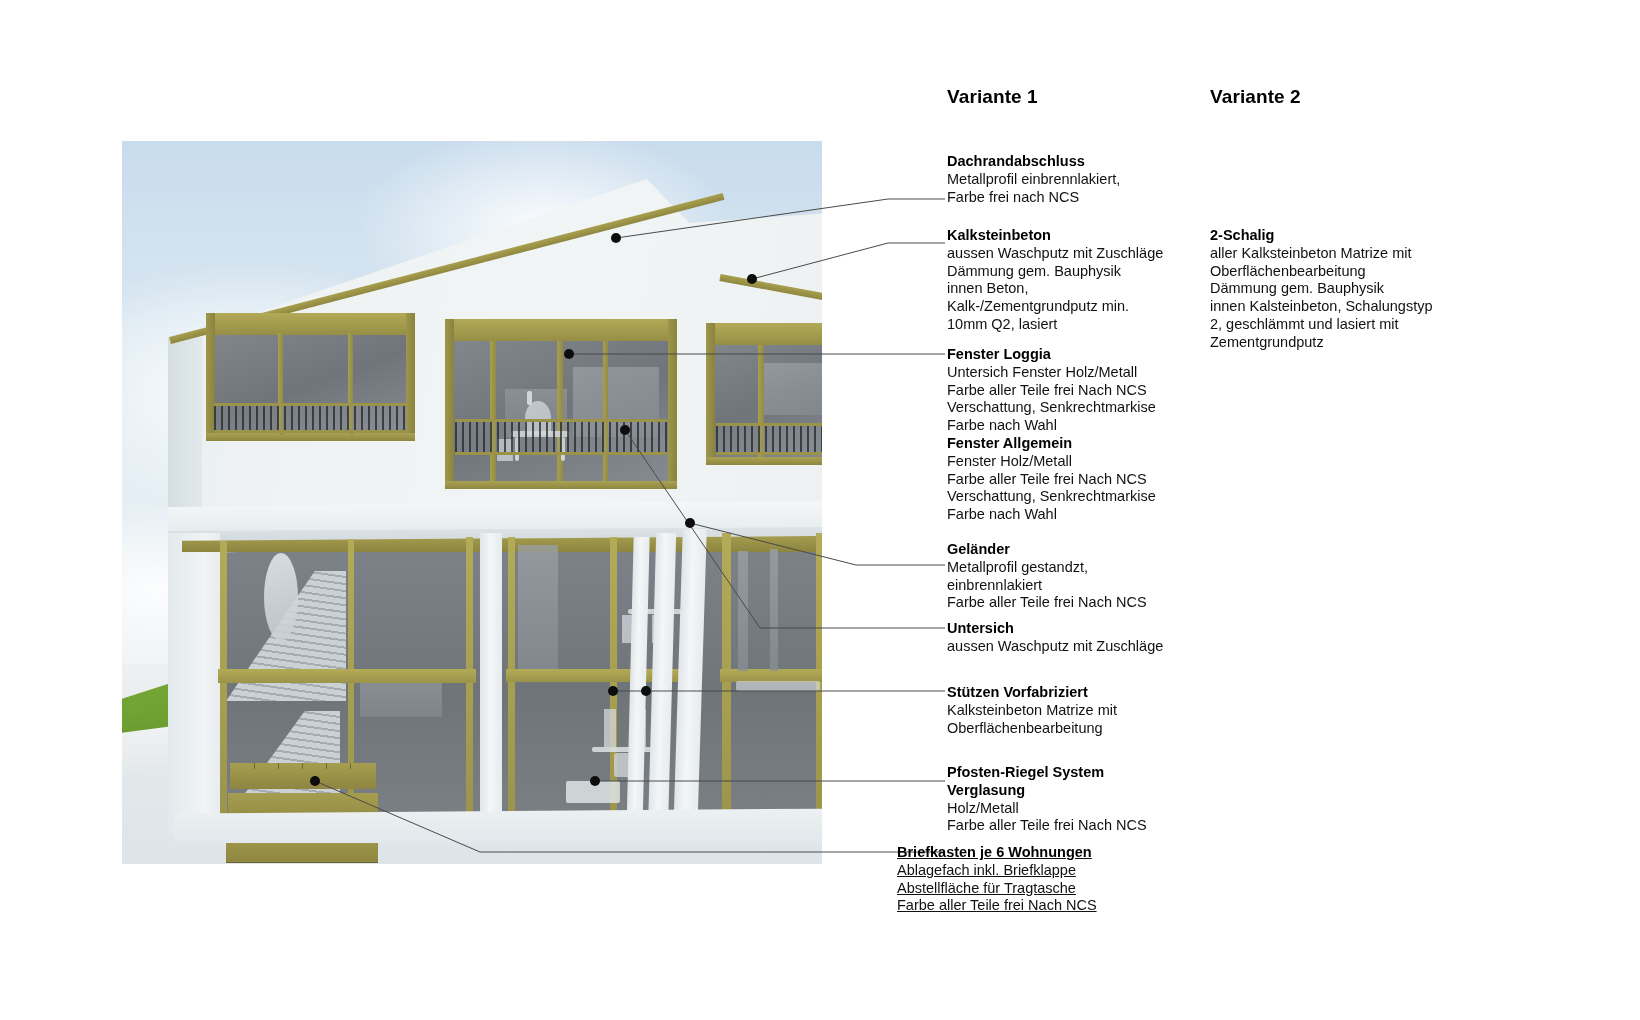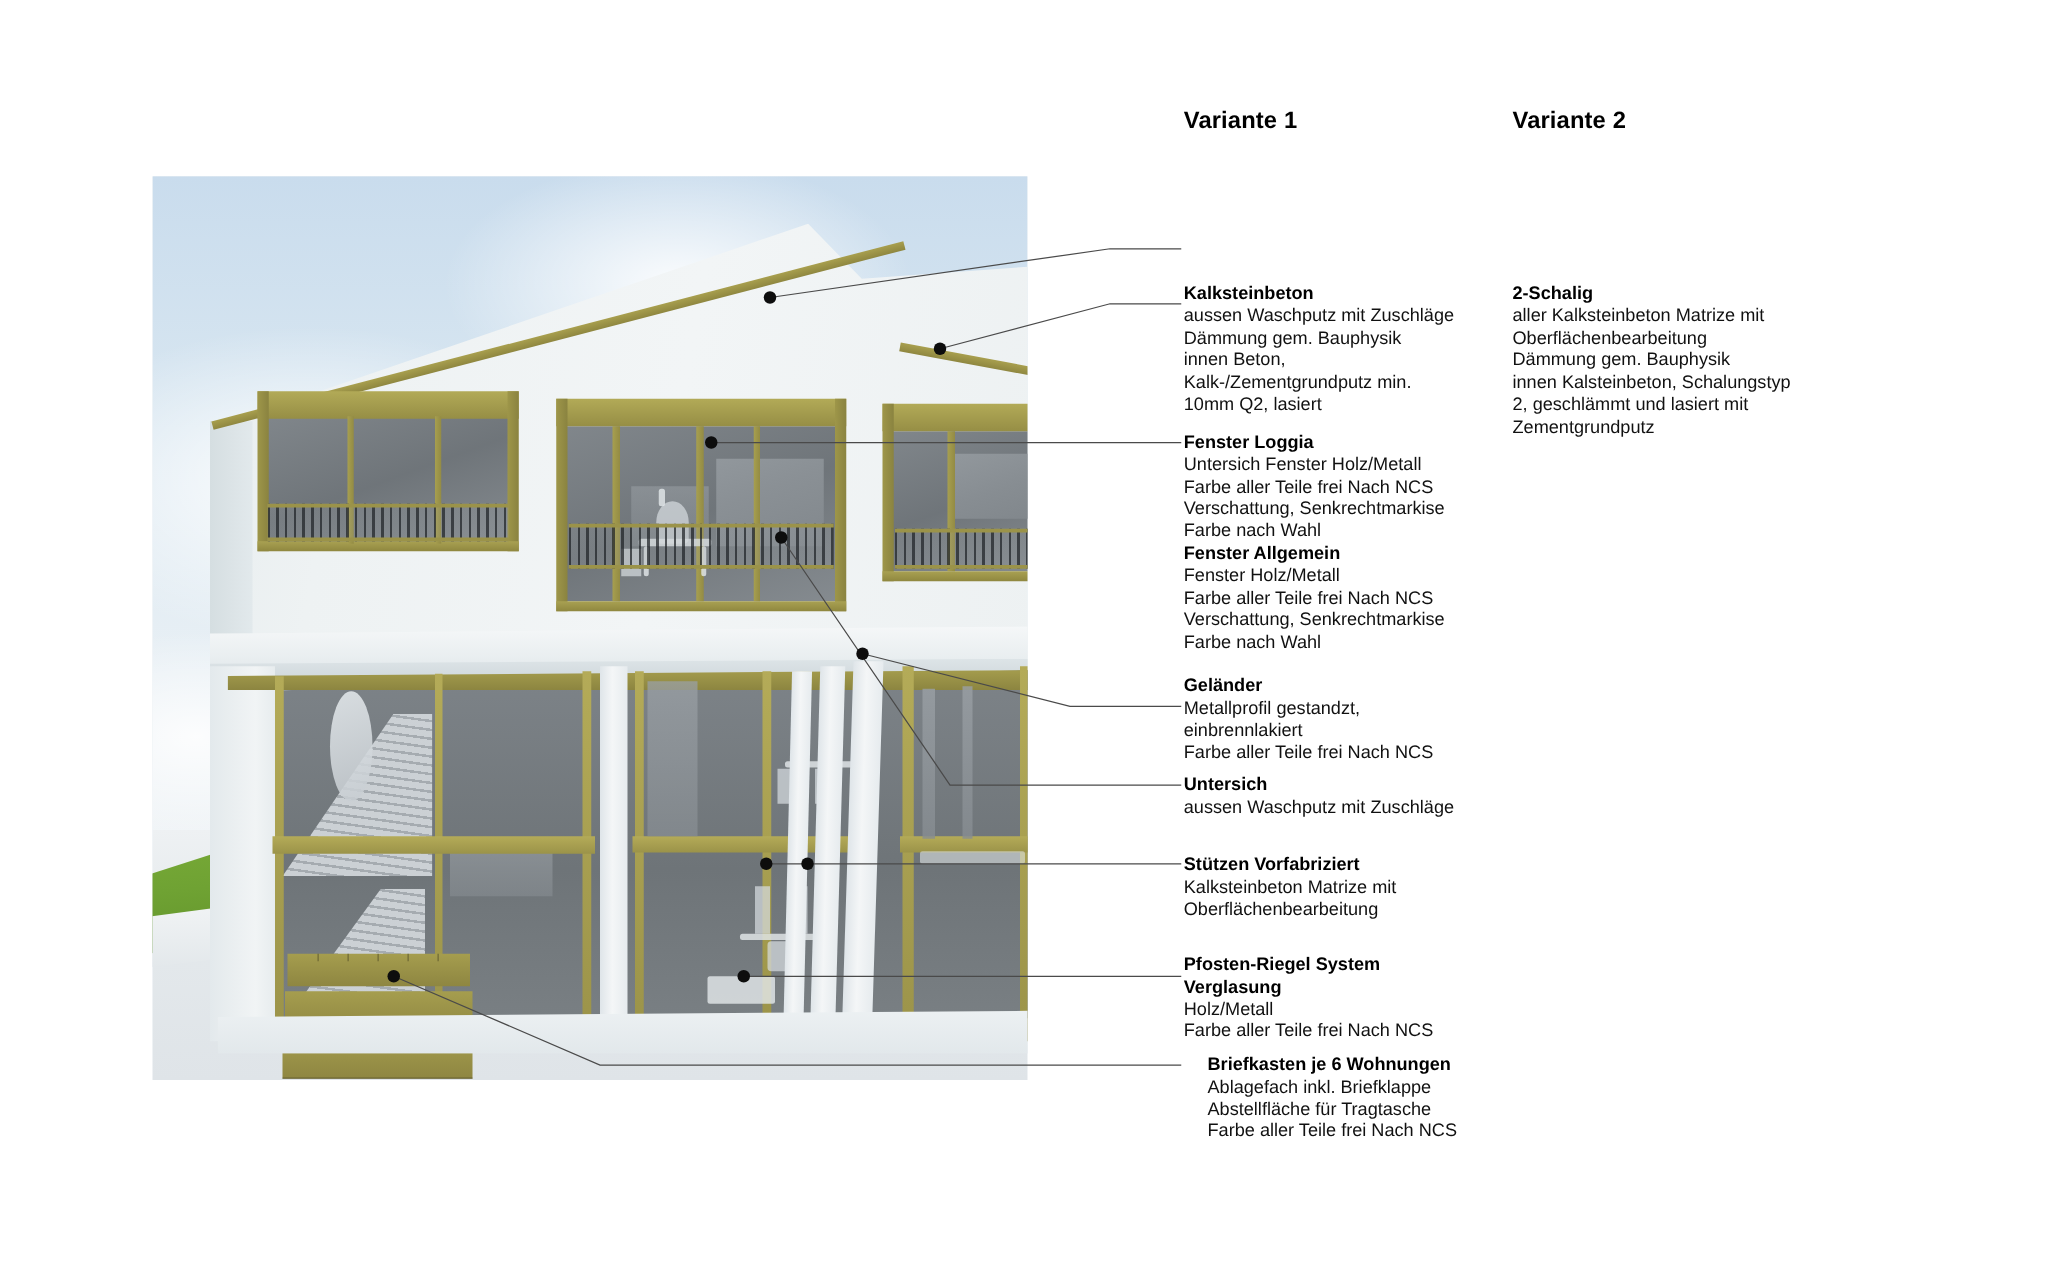--- a/index.html
+++ b/index.html
@@ -485,20 +485,25 @@
     <circle cx="595" cy="781" r="5"></circle>
 
     <polyline points="315,781 480,852 945,852"></polyline>
     <circle cx="315" cy="781" r="5"></circle>
   </svg>
 
   <div class="col" id="col-v1">
     <div class="col-title">Variante 1</div>
   </div>
 
+  <div class="callout" style="left:947px; top:153px;">
+    <h3>Dachrandabschluss</h3>
+    <p>Metallprofil einbrennlakiert,</p>
+    <p>Farbe frei nach NCS</p>
+  </div>
 
   <div class="callout" style="left:947px; top:227px;">
     <h3>Kalksteinbeton</h3>
     <p>aussen Waschputz mit Zuschläge</p>
     <p>Dämmung gem. Bauphysik</p>
     <p>innen Beton,</p>
     <p>Kalk-/Zementgrundputz min.</p>
     <p>10mm Q2, lasiert</p>
   </div>
 
@@ -533,21 +538,21 @@
     <p>Oberflächenbearbeitung</p>
   </div>
 
   <div class="callout" style="left:947px; top:764px;">
     <h3>Pfosten-Riegel System</h3>
     <h3>Verglasung</h3>
     <p>Holz/Metall</p>
     <p>Farbe aller Teile frei Nach NCS</p>
   </div>
 
-  <div class="callout callout-wide" style="left:966px; top:844px;">
+  <div class="callout callout-wide" style="left:897px; top:844px;text-decoration:underline;">
     <h3>Briefkasten je 6 Wohnungen</h3>
     <p>Ablagefach inkl. Briefklappe</p>
     <p>Abstellfläche für Tragtasche</p>
     <p>Farbe aller Teile frei Nach NCS</p>
   </div>
 
   <div class="col" id="col-v2">
     <div class="col-title">Variante 2</div>
   </div>
 

